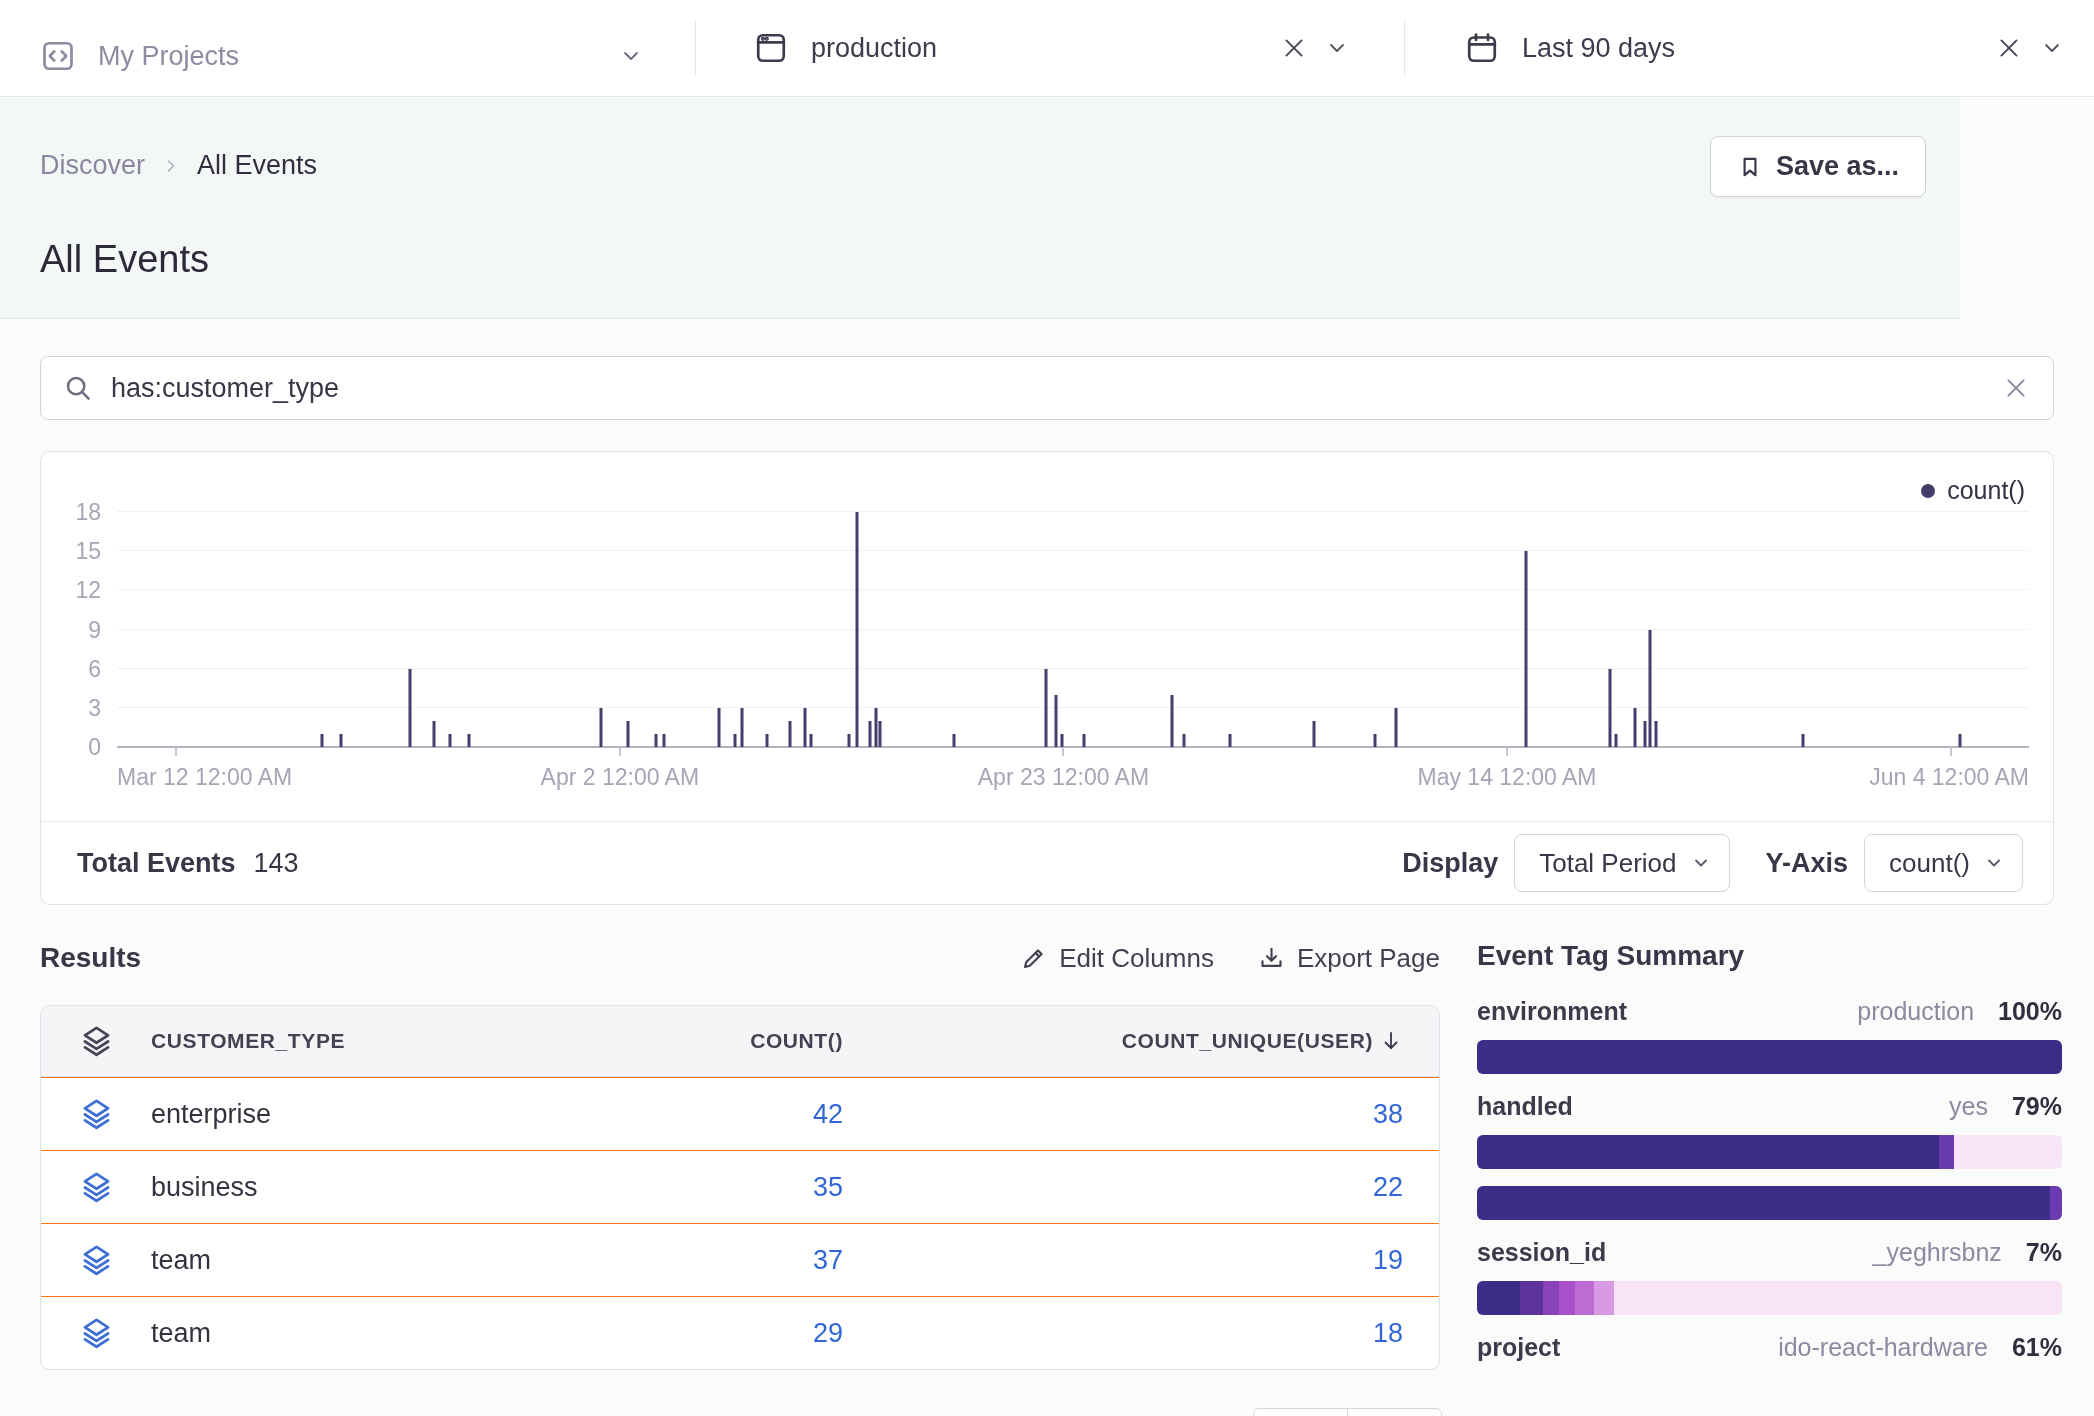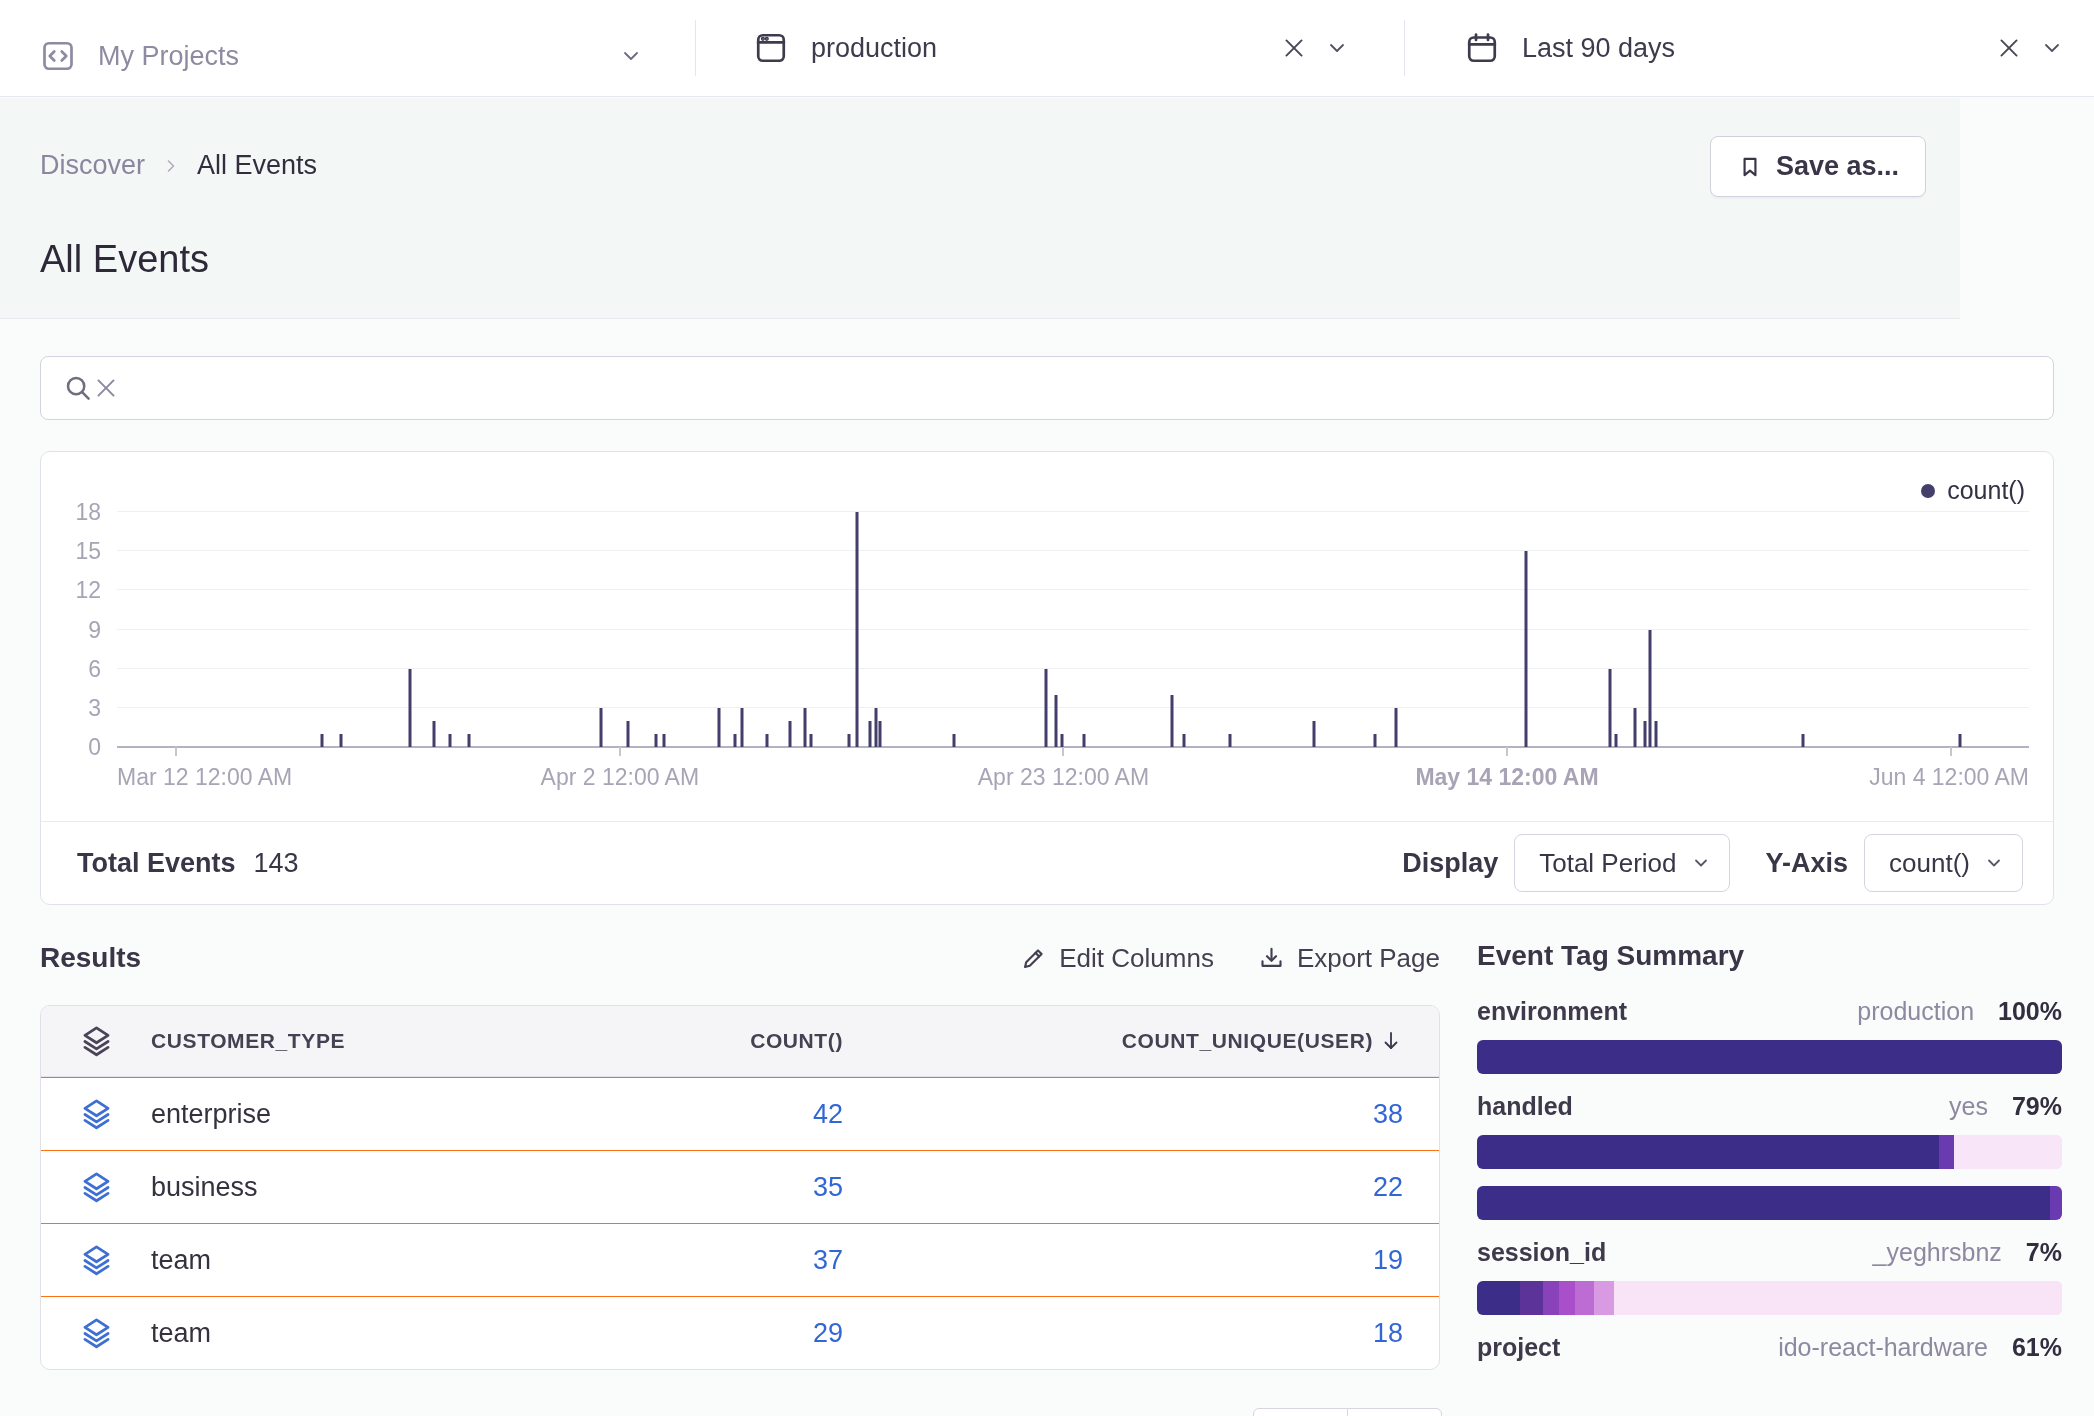--- a/index.html
+++ b/index.html
@@ -244,20 +244,21 @@
         </svg>
       <span>Save as...</span>
     </button>
     <h1 class="page-title">All Events</h1>
   </section>
 
   <div class="searchbar">
     <svg class="ic ic-search">
         <use href="#i-search"></use>
       </svg>
+    <input type="text" value="has:customer_type" style="">
     <svg class="ic ic-clear">
         <use href="#i-close"></use>
       </svg>
   </div>
 
   <section class="chartpanel">
     <div class="legend">
       <span class="dot"></span>
       <span class="lbl">count()</span>
     </div>
@@ -321,21 +322,21 @@
         <div class="xtick" style="left: 3.1%;"></div>
         <div class="xtick" style="left: 26.3%;"></div>
         <div class="xtick" style="left: 49.5%;"></div>
         <div class="xtick" style="left: 72.7%;"></div>
         <div class="xtick" style="left: 95.9%;"></div>
       </div>
     <div class="xlabels">
         <span class="xlab" style="left: 0px;">Mar 12 12:00 AM</span>
         <span class="xlab" style="left: 26.3%; transform: translateX(-50%);">Apr 2 12:00 AM</span>
         <span class="xlab" style="left: 49.5%; transform: translateX(-50%);">Apr 23 12:00 AM</span>
-        <span class="xlab" style="left: 72.7%; transform: translateX(-50%); font-weight: bold;">May 14 12:00 AM</span>
+        <span class="xlab" style="left: 72.7%; transform: translateX(-50%);">May 14 12:00 AM</span>
         <span class="xlab" style="left: 100%; transform: translateX(-100%);">Jun 4 12:00 AM</span>
       </div>
     <footer class="chartfooter">
       <span class="cf-b">Total Events</span>
       <span class="cf-v">143</span>
       <div class="cf-right">
         <span class="cf-b">Display</span>
         <button class="dd-btn">
           <span>Total Period</span>
           <svg class="ic">

